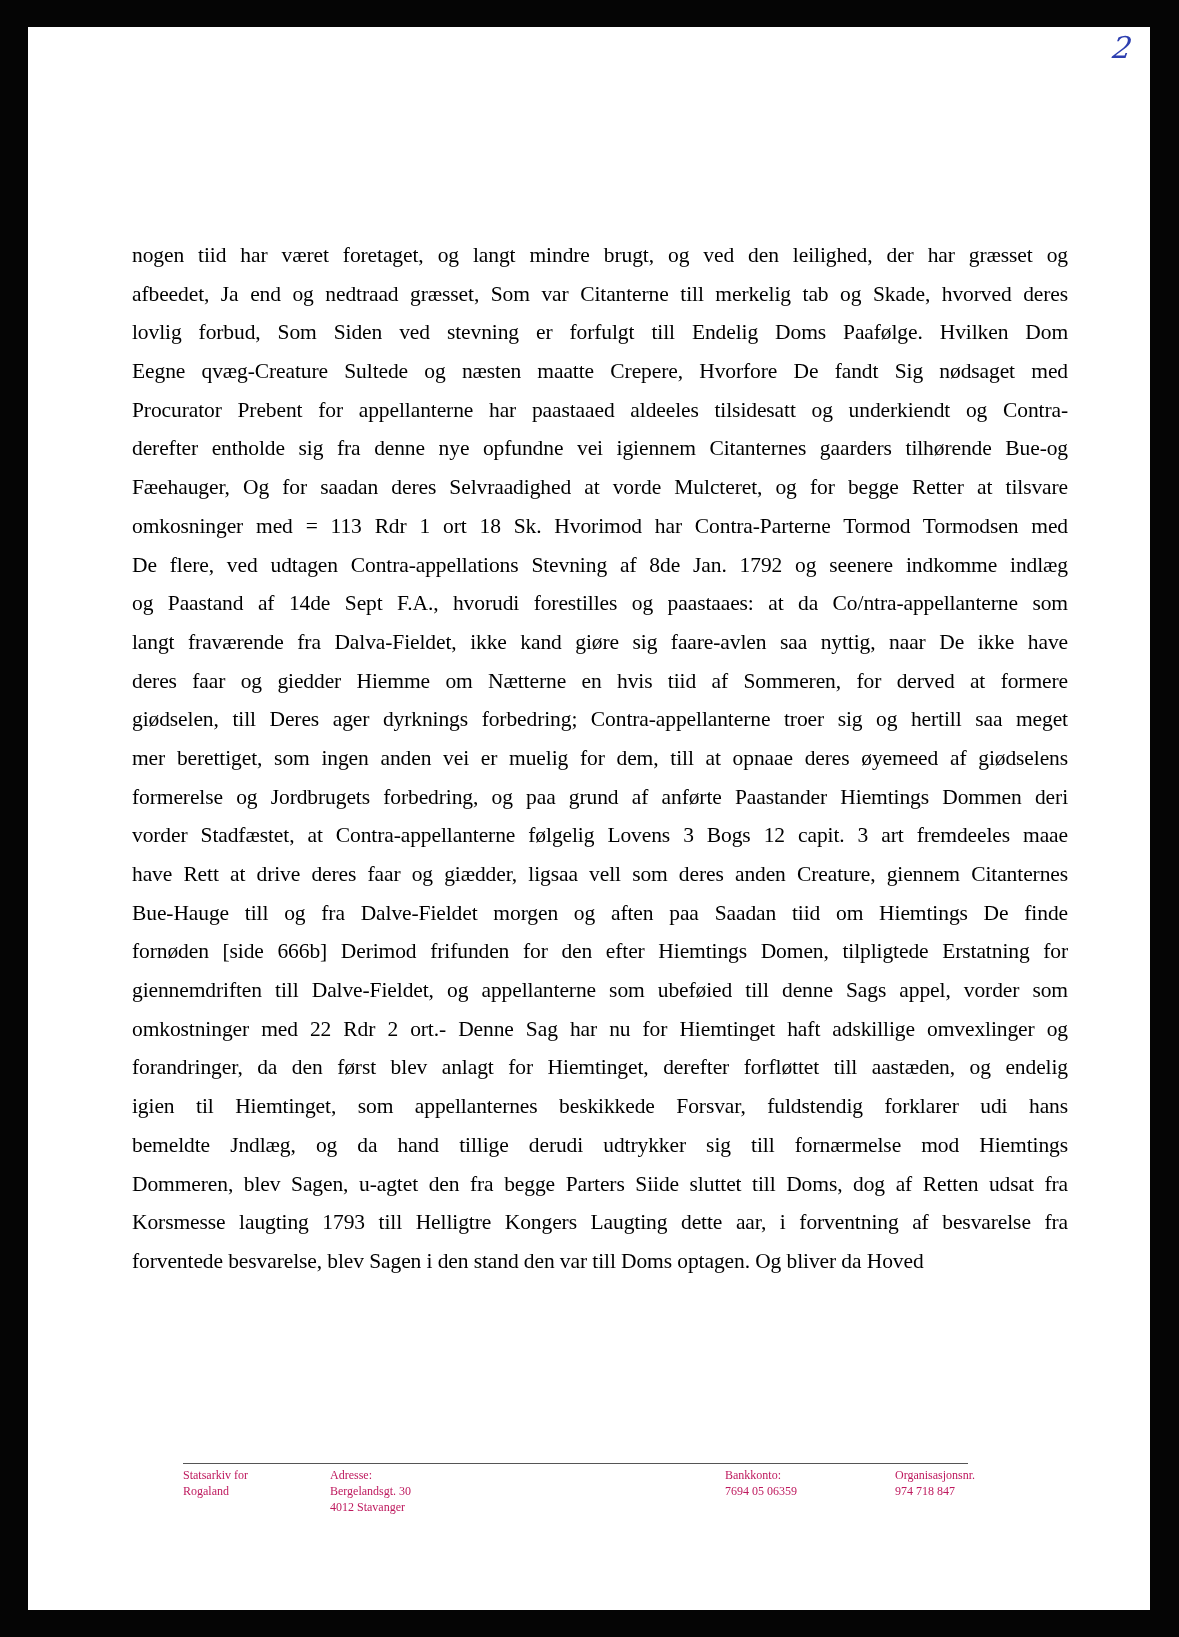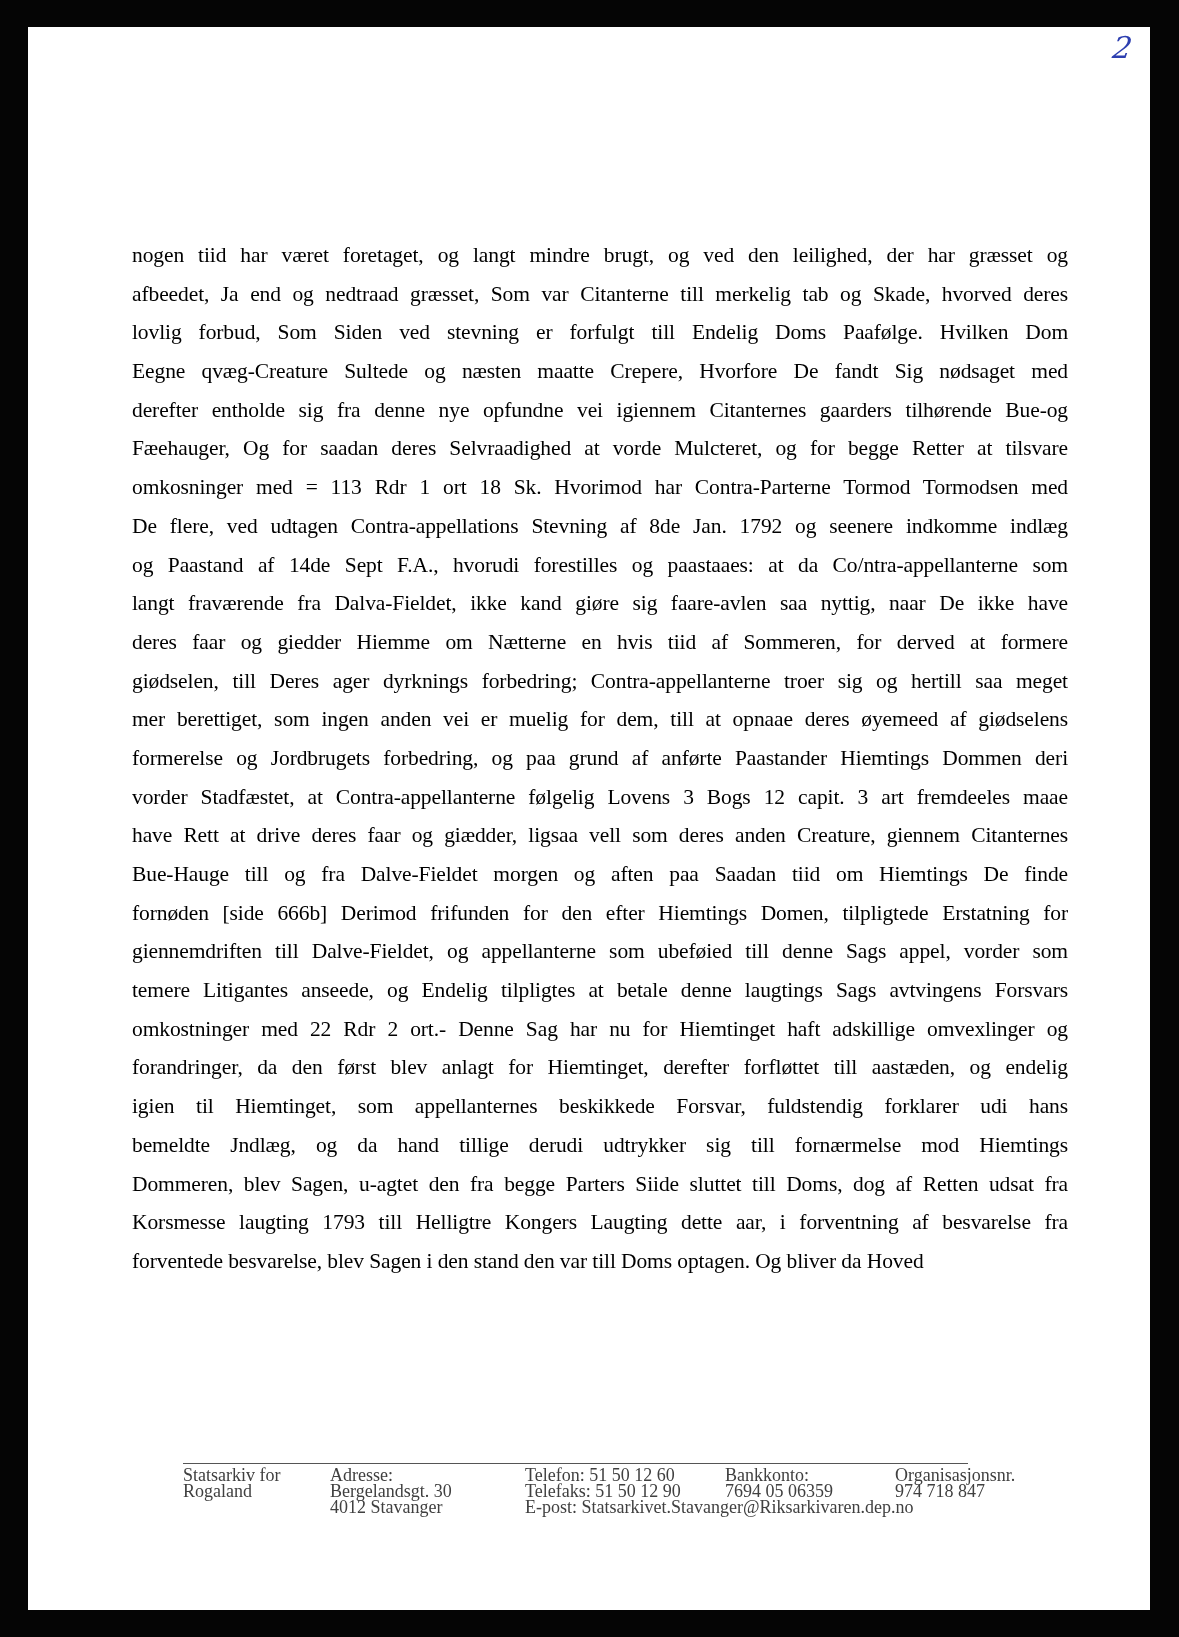--- a/index.html
+++ b/index.html
@@ -48,22 +48,22 @@
     }
     .line.last {
       text-align-last: left;
     }
     .footer {
       position: absolute;
       left: 155px;
       top: 1436px;
       width: 785px;
       font-family: "Liberation Serif", serif;
-      font-size: 18px;
-      color: #404040;
+      font-size: 12px;
+      color: #be185d;
       line-height: 16px;
     }
     .footer-rule {
       height: 0;
       border-top: 1px solid #555;
       margin-bottom: 3px;
     }
     .footer-cols {
       position: relative;
       height: 52px;
@@ -83,36 +83,36 @@
 <body>
 
 <div class="page">
   <div class="page-number">2</div>
 
   <div class="body-text">
     <div class="line">nogen tiid har været foretaget, og langt mindre brugt, og ved den leilighed, der har græsset og</div>
     <div class="line">afbeedet, Ja end og nedtraad græsset, Som var Citanterne till merkelig tab og Skade, hvorved deres</div>
     <div class="line">lovlig forbud, Som Siden ved stevning er forfulgt till Endelig Doms Paafølge.  Hvilken Dom</div>
     <div class="line">Eegne qvæg-Creature Sultede og næsten maatte Crepere, Hvorfore De fandt Sig nødsaget med</div>
+    <div class="line">Procurator Prebent for appellanterne har paastaaed aldeeles tilsidesatt og underkiendt og Contra-</div>
     <div class="line">derefter entholde sig fra denne nye opfundne vei igiennem Citanternes gaarders tilhørende Bue-og</div>
     <div class="line">Fæehauger, Og for saadan deres Selvraadighed at vorde Mulcteret,  og for begge Retter at tilsvare</div>
     <div class="line">omkosninger med = 113 Rdr 1 ort 18 Sk.   Hvorimod har Contra-Parterne Tormod Tormodsen med</div>
     <div class="line">De flere, ved udtagen Contra-appellations Stevning af 8de Jan. 1792 og seenere indkomme indlæg</div>
     <div class="line">og Paastand af 14de Sept F.A., hvorudi forestilles og paastaaes: at da Co/ntra-appellanterne som</div>
     <div class="line">langt fraværende fra Dalva-Fieldet, ikke kand giøre sig faare-avlen saa nyttig, naar De ikke have</div>
     <div class="line">deres faar og giedder Hiemme om Nætterne en hvis tiid af Sommeren, for derved at formere</div>
     <div class="line">giødselen, till Deres ager dyrknings forbedring; Contra-appellanterne troer sig og hertill saa meget</div>
     <div class="line">mer berettiget, som ingen anden vei er muelig for dem, till at opnaae deres øyemeed af giødselens</div>
     <div class="line">formerelse og Jordbrugets forbedring, og paa grund af anførte Paastander Hiemtings Dommen deri</div>
     <div class="line">vorder Stadfæstet, at Contra-appellanterne følgelig Lovens 3 Bogs 12 capit. 3 art fremdeeles maae</div>
     <div class="line">have Rett at drive deres faar og giædder, ligsaa vell som deres anden Creature, giennem Citanternes</div>
     <div class="line">Bue-Hauge till og fra Dalve-Fieldet morgen og aften paa Saadan tiid om Hiemtings De finde</div>
     <div class="line">fornøden [side 666b] Derimod frifunden for den efter Hiemtings Domen, tilpligtede Erstatning for</div>
     <div class="line">giennemdriften till Dalve-Fieldet, og appellanterne som ubeføied till denne Sags appel, vorder som</div>
-    <div class="line">temere Litigantes anseede, og Endelig tilpligtes at betale denne laugtings Sags avtvingens Forsvars</div>
     <div class="line">omkostninger med 22 Rdr 2 ort.-  Denne Sag har nu for Hiemtinget haft adskillige omvexlinger og</div>
     <div class="line">forandringer, da den først blev anlagt for Hiemtinget, derefter forfløttet till aastæden, og endelig</div>
     <div class="line">igien til Hiemtinget, som appellanternes beskikkede Forsvar, fuldstendig forklarer udi hans</div>
     <div class="line">bemeldte Jndlæg, og da hand tillige derudi udtrykker sig till fornærmelse mod Hiemtings</div>
     <div class="line">Dommeren, blev Sagen, u-agtet den fra begge Parters Siide sluttet till Doms, dog af Retten udsat fra</div>
     <div class="line">Korsmesse laugting 1793 till Helligtre Kongers Laugting dette aar, i forventning af besvarelse fra</div>
     <div class="line last">forventede besvarelse, blev Sagen i den stand den var till Doms optagen.  Og bliver da Hoved</div>
   </div>
 
   <div class="footer">
@@ -120,25 +120,20 @@
     <div class="footer-cols">
       <div class="fcol c1">
         <div>Statsarkiv for</div>
         <div>Rogaland</div>
       </div>
       <div class="fcol c2">
         <div>Adresse:</div>
         <div>Bergelandsgt. 30</div>
         <div>4012 Stavanger</div>
       </div>
-      <div class="fcol c3">
-        <div>Telefon:  51 50 12 60</div>
-        <div>Telefaks: 51 50 12 90</div>
-        <div>E-post: Statsarkivet.Stavanger@Riksarkivaren.dep.no</div>
-      </div>
       <div class="fcol c4">
         <div>Bankkonto:</div>
         <div>7694 05 06359</div>
       </div>
       <div class="fcol c5">
         <div>Organisasjonsnr.</div>
         <div>974 718 847</div>
       </div>
     </div>
   </div>

